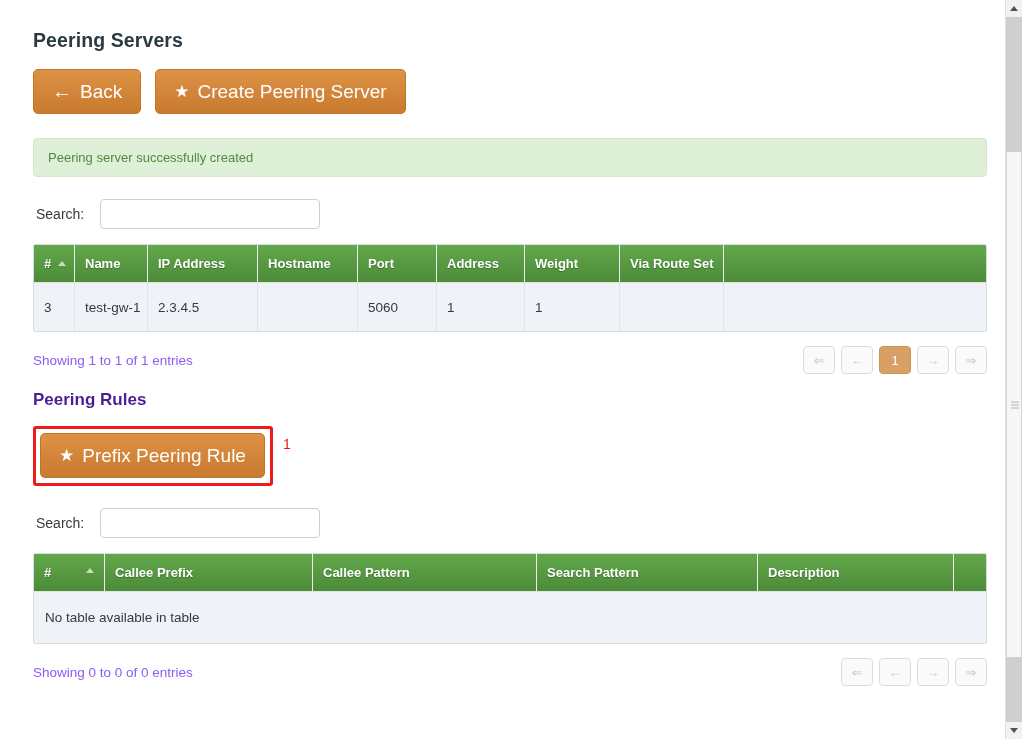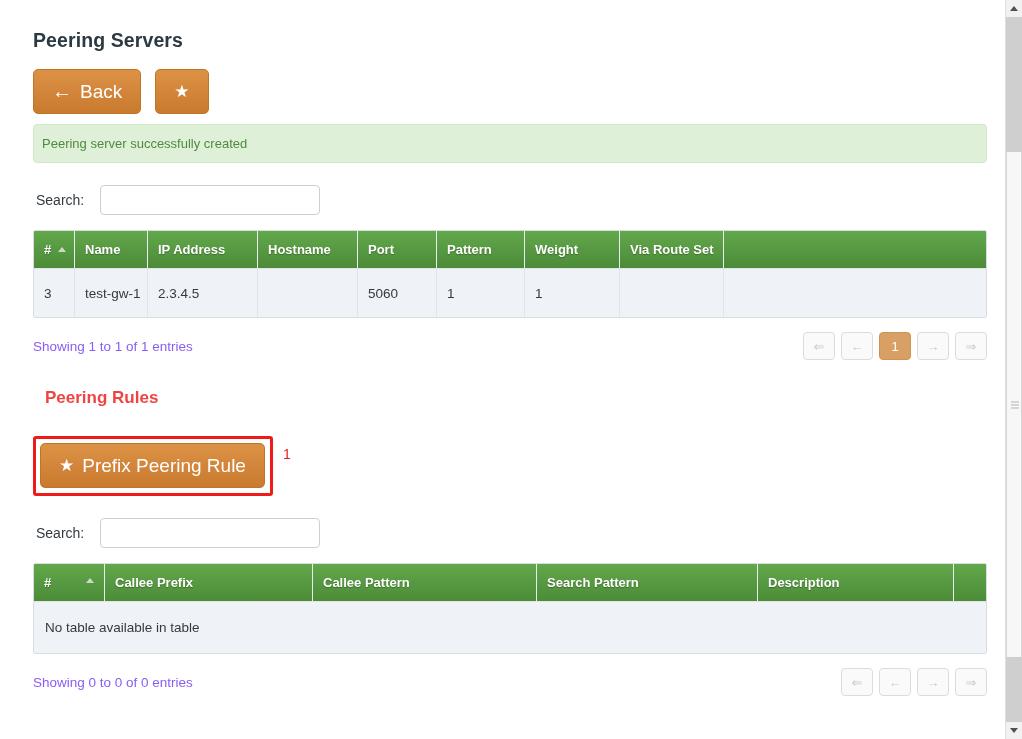--- a/index.html
+++ b/index.html
@@ -58,27 +58,27 @@
     line-height: 1;
     white-space: nowrap;
   }
   .btn .gly { font-size: 17px; line-height: 1; display: inline-block; }
   .btn .arrow-left { font-size: 20px; position: relative; top: -1px; }
 
   .btn-row { margin-top: 17px; display: flex; gap: 14px; }
 
   
   .alert-success {
-    margin-top: 10px;
+    margin-top: 24px;
     background: #dff0d8;
     border: 1px solid #d3e8c6;
     border-radius: 4px;
     color: #4f8a3f;
     font-size: 13px;
-    padding: 13px 8px;
+    padding: 13px 14px;
     height: 39px;
     display: flex;
     align-items: center;
   }
 
   
   .search-row {
     margin-top: 22px;
     display: flex;
     align-items: center;
@@ -182,22 +182,22 @@
   .pg-btn.active {
     background: #d9a066;
     border-color: #cf9351;
     color: #ffffff;
   }
   .pg-btn.disabled { color: #cbcbcb; background: #fafafa; }
 
   h3.section-title {
     font-size: 17px;
     font-weight: bold;
-    color: #ef4444;
-    margin: 12px;
+    color: #4c1d95;
+    margin: 0;
     padding-top: 14px;
   }
 
   
   .annot-wrap {
     position: relative;
     display: inline-flex;
     align-items: center;
     margin-top: 16px;
   }
@@ -289,20 +289,21 @@
 
       <h2 class="page-title">Peering Servers</h2>
 
       <div class="btn-row">
         <a class="btn" href="#">
           <span class="gly arrow-left">←</span>
           <span>Back</span>
         </a>
         <a class="btn" href="#">
           <span class="gly">★</span>
+          <span>Create Peering Server</span>
         </a>
       </div>
 
       <div class="alert-success">
         <span>Peering server successfully created</span>
       </div>
 
       <div class="search-row">
         <span class="search-label">Search:</span>
         <input class="search-input" type="text" placeholder="" style="">
@@ -320,21 +321,21 @@
             <col style="width:104px">
             <col>
         </colgroup>
         <thead>
           <tr>
             <th><span>#</span><span class="sort-caret"></span></th>
             <th><span>Name</span></th>
             <th><span>IP Address</span></th>
             <th><span>Hostname</span></th>
             <th><span>Port</span></th>
-            <th><span>Pattern</span></th>
+            <th><span>Address</span></th>
             <th><span>Weight</span></th>
             <th><span>Via Route Set</span></th>
             <th><span></span></th>
           </tr>
         </thead>
         <tbody>
           <tr>
             <td>3</td>
             <td>test-gw-1</td>
             <td>2.3.4.5</td>

